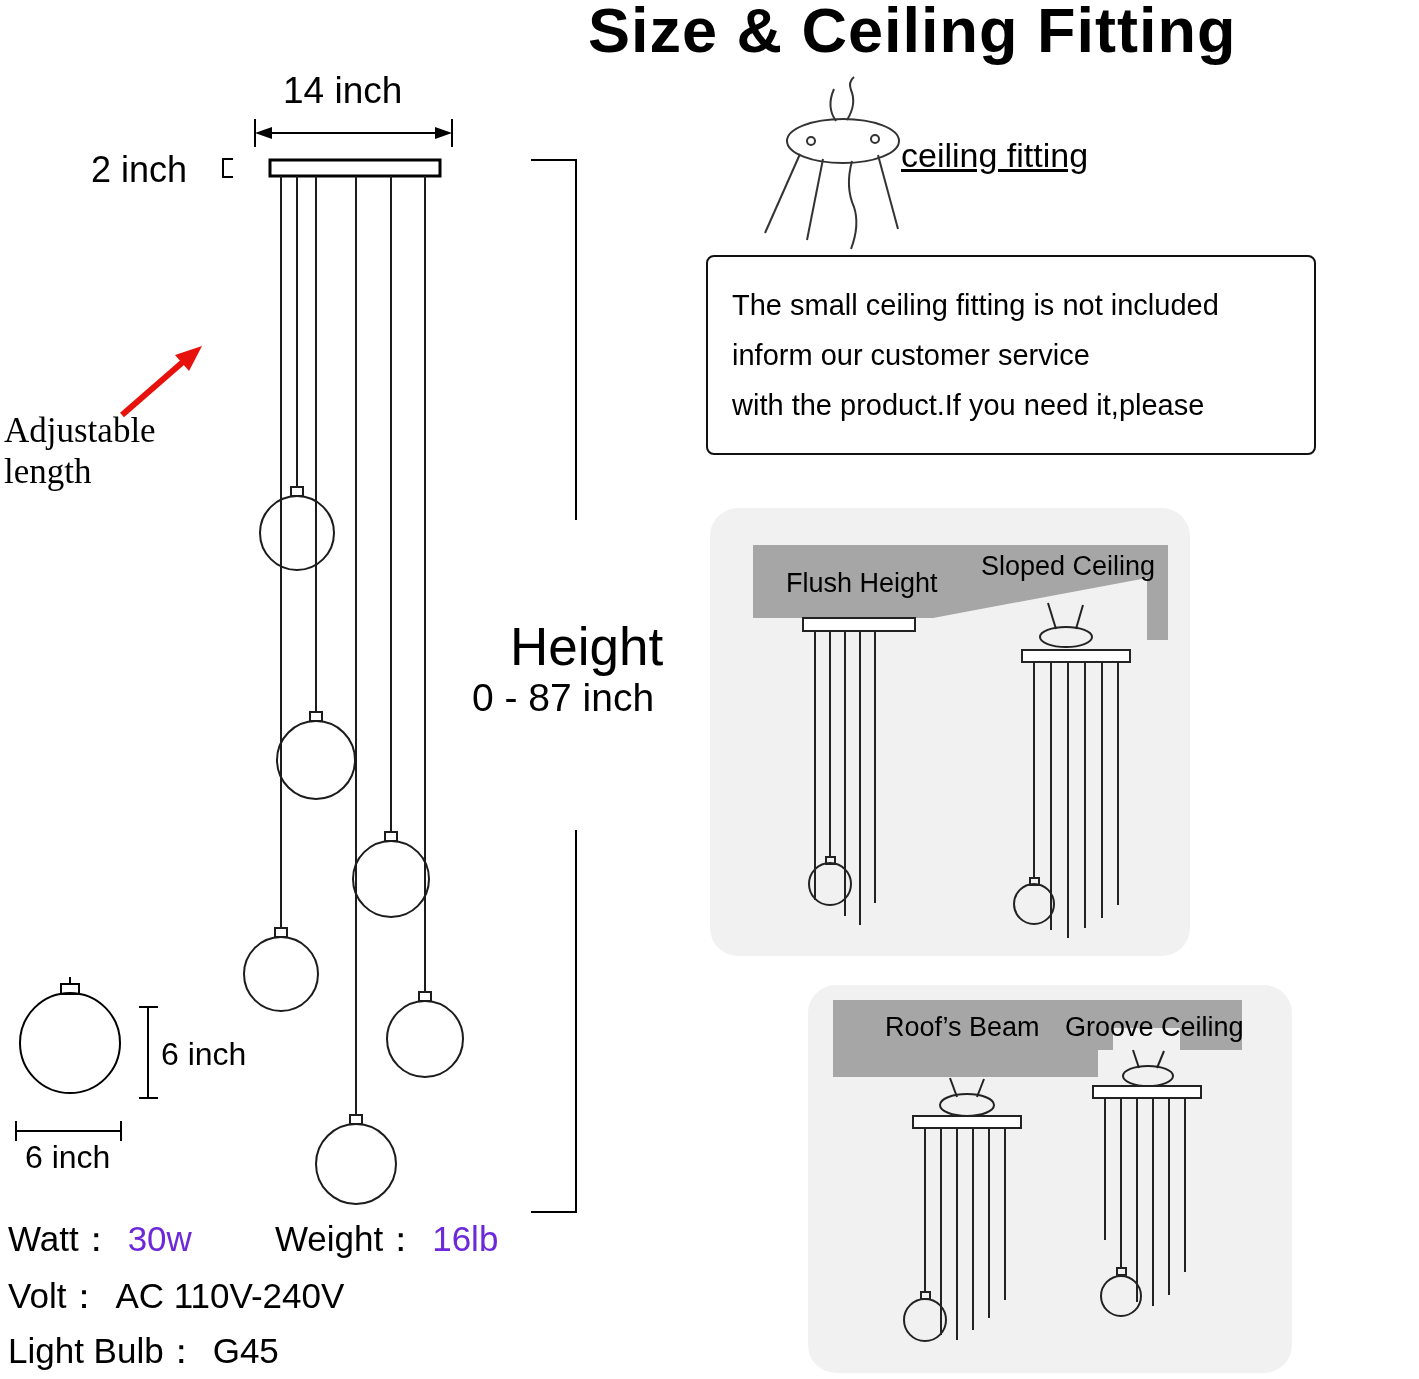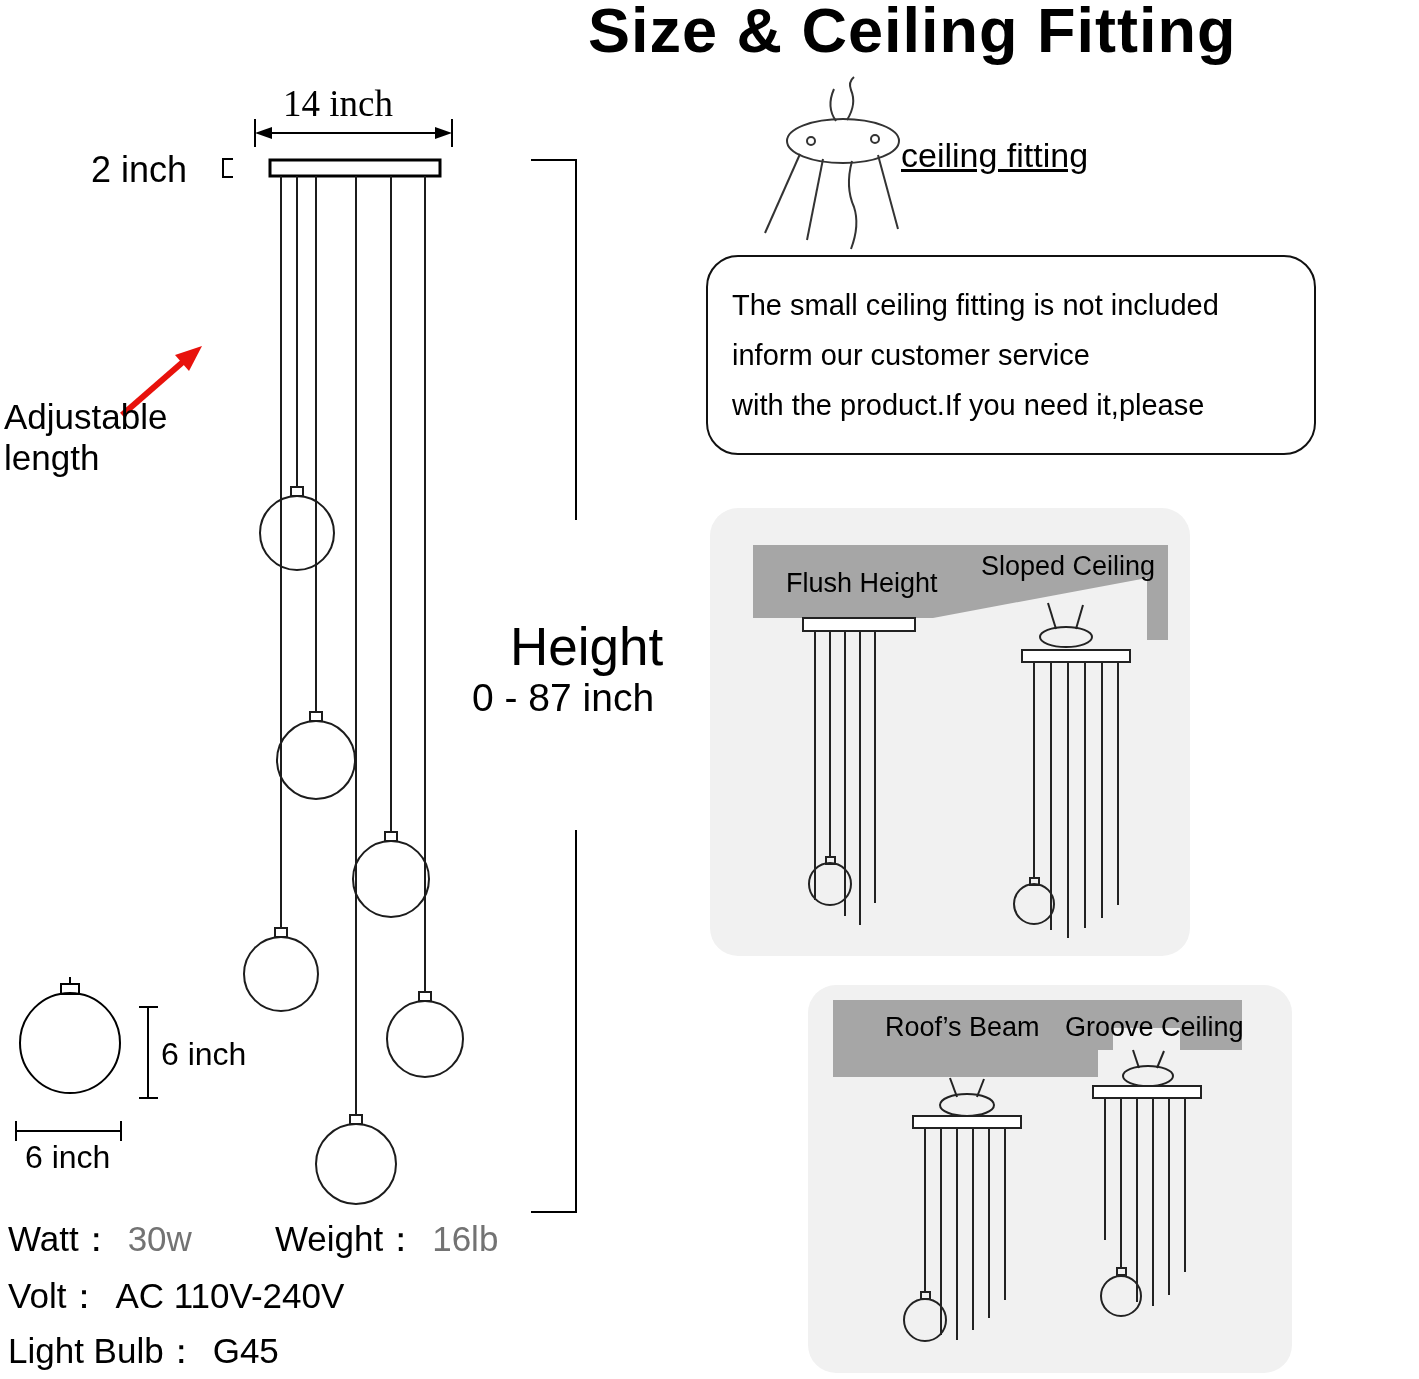--- a/index.html
+++ b/index.html
@@ -7,28 +7,28 @@
         font-family:"Liberation Sans",sans-serif;color:#000;}
   .t{position:absolute;white-space:nowrap;color:#000;}
   .title{font-size:63px;font-weight:bold;letter-spacing:1px;}
   .dim{font-size:37px;}
   .dim-sm{font-size:32px;}
   .adj{font-size:35px;line-height:1.18;}
   .height-lbl{font-size:53px;}
   .caption{font-size:34px;text-decoration:underline;}
   .panel-lbl{font-size:27px;}
   .spec{font-size:35px;}
-  .red{color:#737373;}
+  .red{color:#6d28d9;}
   .gap-left{margin-left:83px;}
   .val-gap{margin-left:14px;}
   .panel{position:absolute;background:#f1f1f1;border-radius:28px;}
   .panel1{left:710px;top:508px;width:480px;height:448px;}
   .panel2{left:808px;top:985px;width:484px;height:388px;}
   .note-box{position:absolute;left:706px;top:255px;width:610px;height:200px;
-            border:2px solid #111;border-radius:32px;background:#fff;box-sizing:border-box;
+            border:2px solid #111;border-radius:8px;background:#fff;box-sizing:border-box;
             padding:24px 24px;font-size:29px;line-height:1.72;}
   .note-box div{white-space:nowrap;}
   svg.art{position:absolute;left:0;top:0;pointer-events:none;}
 </style>
 </head>
 <body>
 
 <div class="page">
 
   <div class="panel panel1"></div>
@@ -179,25 +179,25 @@
         <line x1="1169" y1="1098" x2="1169" y2="1295"></line>
         <line x1="1185" y1="1098" x2="1185" y2="1272"></line>
         <rect x="1117" y="1268" width="9" height="7"></rect>
         <circle cx="1121" cy="1296" r="20"></circle>
       </g>
     </g>
   </svg>
 
   <div class="t title" style="left:588px;top:-6px;">Size &amp; Ceiling Fitting</div>
 
-  <div class="t dim" style="left:283px;top:82px;font-family:Liberation Serif, serif;">14 inch</div>
+  <div class="t dim" style="left:283px;top:70px;">14 inch</div>
 
   <div class="t dim" style="left:91px;top:149px;font-size:36px;">2 inch</div>
 
-  <div class="t adj" style="left:4px;top:396px;">
+  <div class="t adj" style="left:4px;top:410px;font-family:Liberation Serif, serif;">
     <div>Adjustable</div>
     <div>length</div>
   </div>
 
   <div class="t height-lbl" style="left:510px;top:616px;">Height</div>
   <div class="t height-lbl" style="left:472px;top:676px;font-size:39px;">0 - 87 inch</div>
 
   <div class="t dim-sm" style="left:161px;top:1036px;">6 inch</div>
   <div class="t dim-sm" style="left:25px;top:1139px;">6 inch</div>
 

